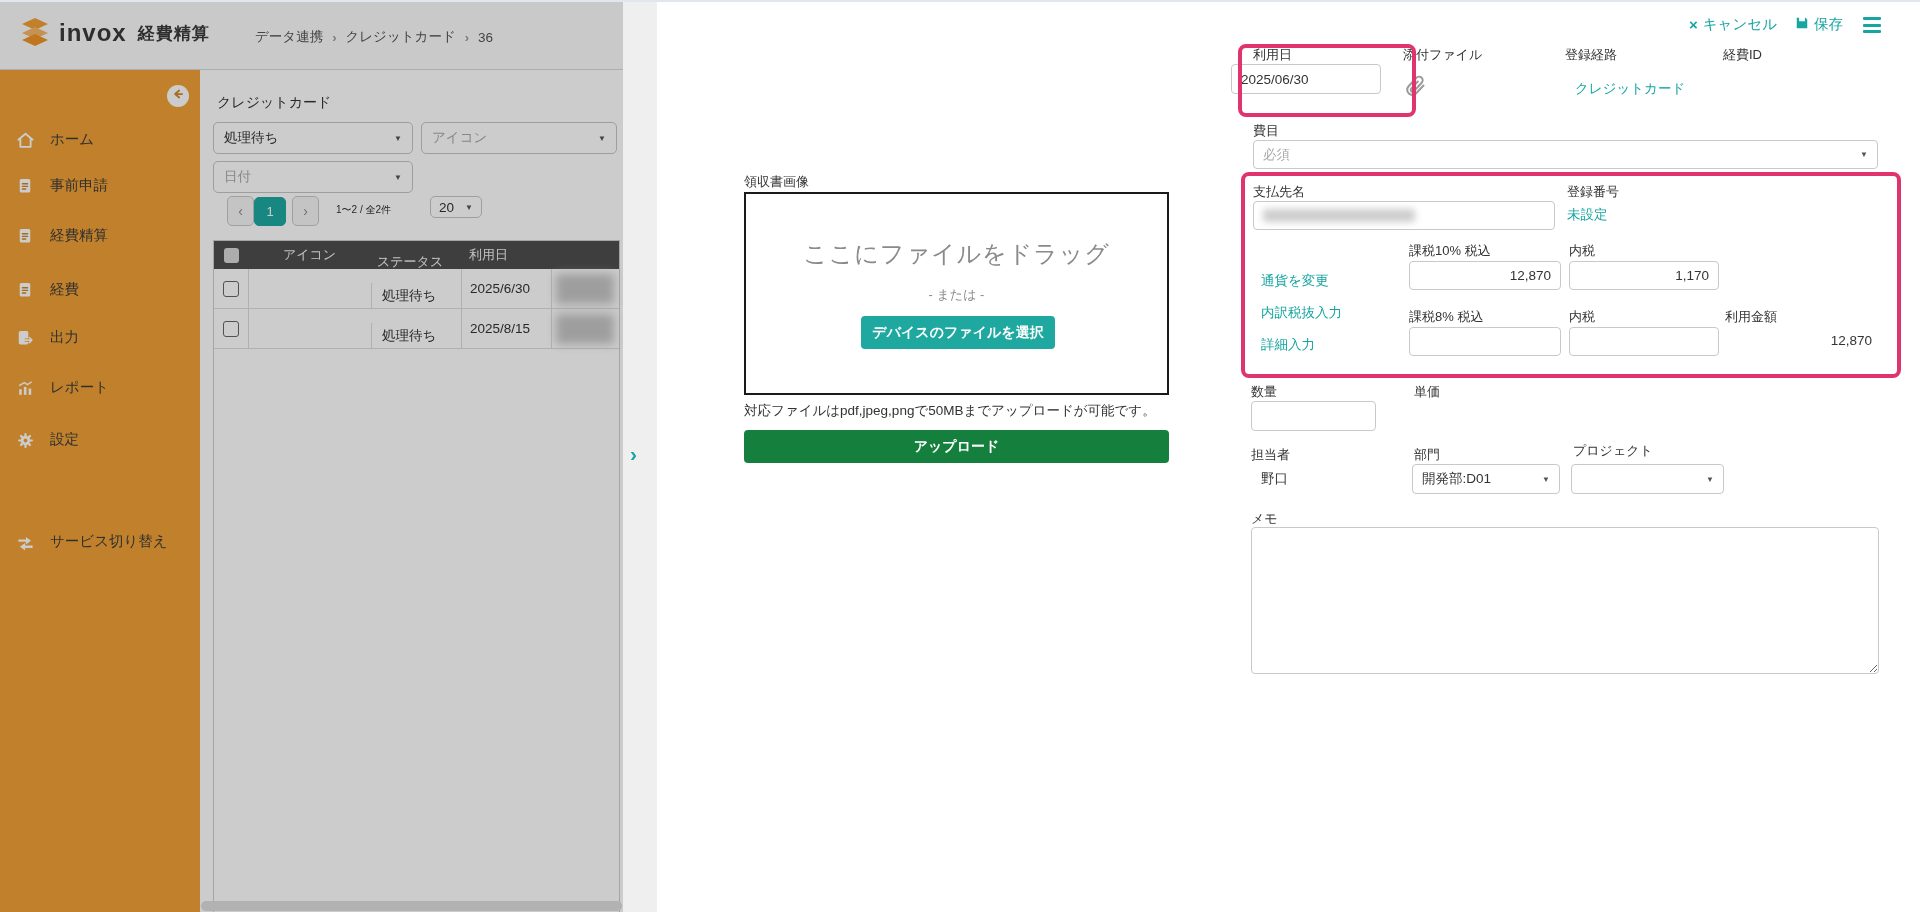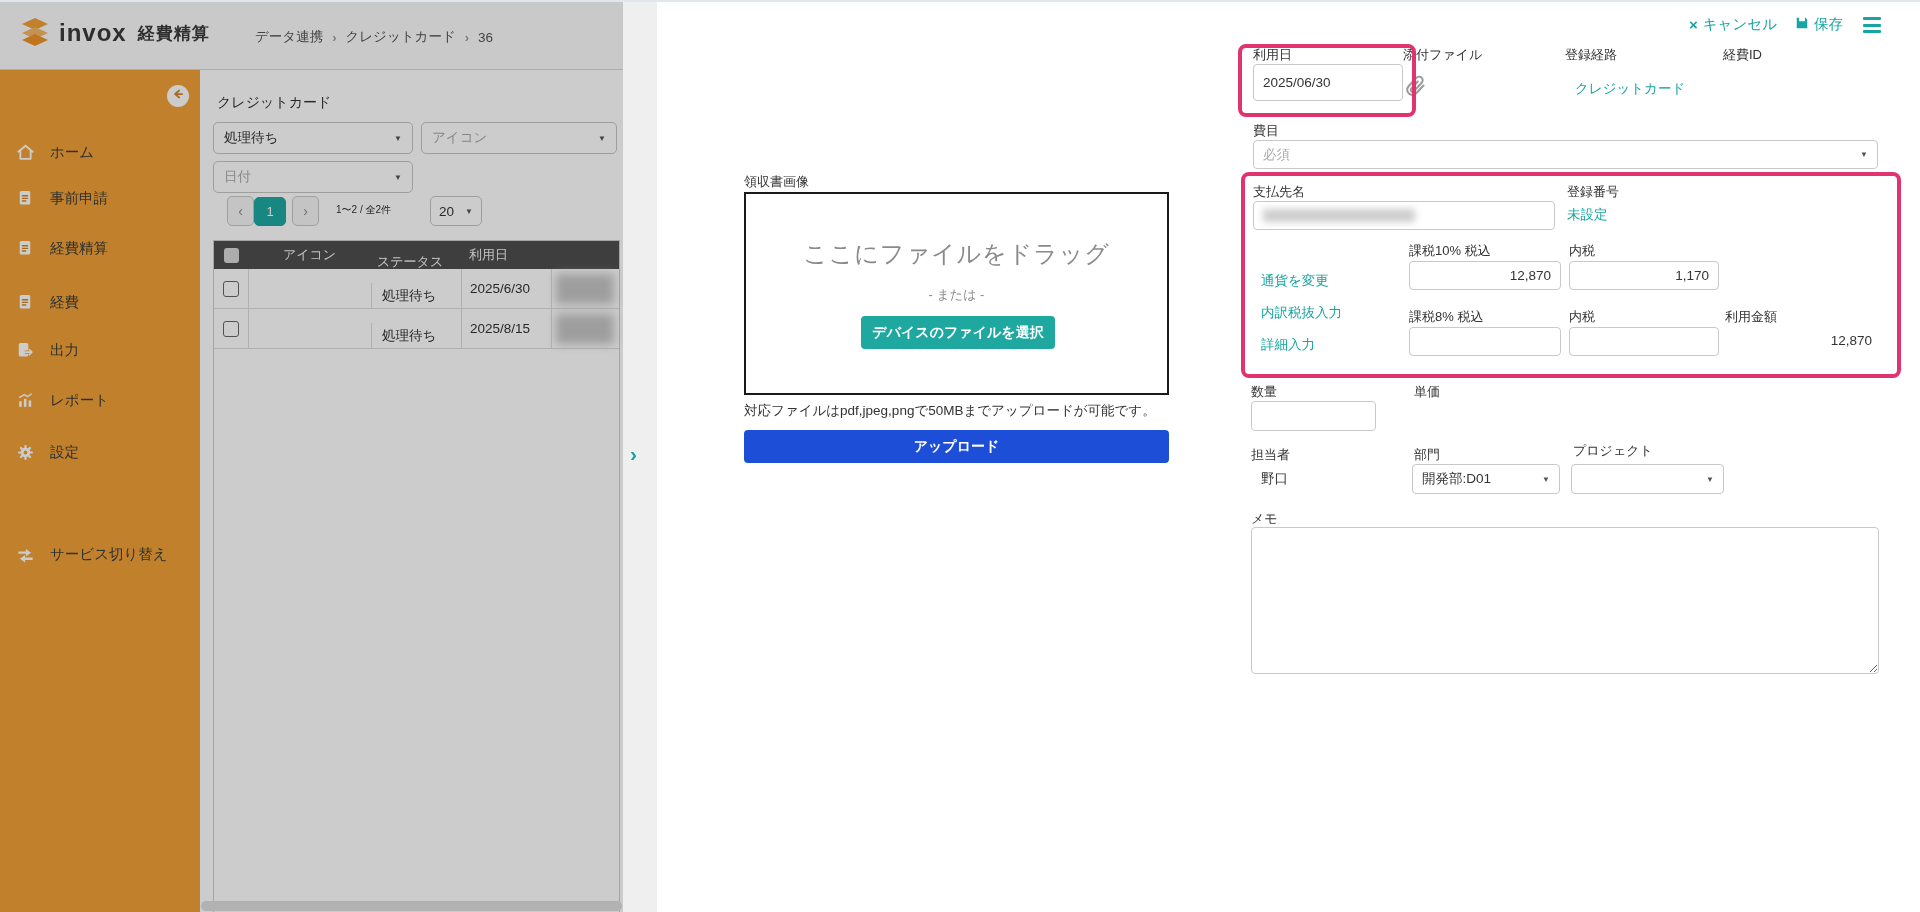--- a/index.html
+++ b/index.html
@@ -15,21 +15,21 @@
   .brandwrap{left:20px;top:16px;display:flex;align-items:center;gap:9px;}
   .brand-name{font-size:24px;font-weight:bold;color:#3a3a3a;letter-spacing:1px;}
   .brand-suffix{font-size:17px;font-weight:bold;color:#3a3a3a;margin-left:2px;letter-spacing:1px;}
   .breadcrumb{left:255px;top:28px;font-size:13.5px;color:#555;display:flex;gap:9px;align-items:center;}
   .crumb-sep{color:#9a9a9a;font-weight:bold;font-size:13px;}
 
   
   .sidebar{left:0;top:70px;width:200px;height:842px;background:#f2a237;}
   .collapse-btn{position:absolute;left:167px;top:15px;width:22px;height:22px;border-radius:50%;
                 background:#fff;display:flex;align-items:center;justify-content:center;}
-  .side-item{position:absolute;left:0;width:232px;height:32px;display:flex;align-items:flex-end;
+  .side-item{position:absolute;left:0;width:232px;height:32px;display:flex;align-items:flex-start;
              gap:15px;padding-left:15px;cursor:pointer;}
   .side-item .lbl{font-size:14.5px;color:#3b3b3b;}
   .side-icon{width:20px;height:20px;display:flex;align-items:center;justify-content:center;}
 
   
   .list-panel{left:200px;top:70px;width:423px;height:842px;background:#fff;}
   .list-title{left:17px;top:24px;font-size:14px;color:#333;}
   .fsel{border:1px solid #c6c6c6;border-radius:5px;background:#fff;display:flex;align-items:center;
         justify-content:space-between;padding:0 10px;font-size:13.5px;color:#333;}
   .ph{color:#a9a9a9;}
@@ -82,21 +82,21 @@
           filter:blur(3.5px);border-radius:2px;}
 
   
   .dropzone{left:121px;top:192px;width:425px;height:203px;border:2px solid #1a1a1a;background:#fff;}
   .dragtext{left:0;top:44px;width:100%;text-align:center;font-size:24px;color:#8a8a8a;letter-spacing:1px;}
   .ortext{left:0;top:92px;width:100%;text-align:center;font-size:13px;color:#8a8a8a;}
   .selbtn{left:115px;top:122px;width:194px;height:33px;background:#1fa8a0;color:#fff;border:none;
           border-radius:4px;font-size:14px;font-weight:bold;cursor:pointer;
           font-family:"Liberation Sans","DejaVu Sans",sans-serif;}
   .upnote{left:121px;top:402px;font-size:13.5px;color:#333;}
-  .upbtn{left:121px;top:430px;width:425px;height:33px;background:#1d4ed8;color:#fff;border:none;
+  .upbtn{left:121px;top:430px;width:425px;height:33px;background:#15803d;color:#fff;border:none;
          border-radius:4px;font-size:14px;font-weight:bold;
          font-family:"Liberation Sans","DejaVu Sans",sans-serif;}
 
   
   .pink{border:4px solid #e0346f;border-radius:8px;z-index:20;pointer-events:none;}
 </style>
 </head>
 <body>
 
 <div class="stage">
@@ -233,21 +233,21 @@
     </div>
     <div class="abs fsel" style="left:13px;top:91px;width:200px;height:32px">
       <span class="ph">日付</span>
       <span class="caret">▼</span>
     </div>
 
     <div class="abs pgbtn" style="left:27px;top:126px;width:27px;height:30px">‹</div>
     <div class="abs pgcur" style="left:54px;top:127px;width:32px;height:29px">1</div>
     <div class="abs pgbtn" style="left:92px;top:126px;width:27px;height:30px">›</div>
     <div class="abs pginfo" style="left:136px;top:133px">1〜2 / 全2件</div>
-    <div class="abs fsel" style="left:230px;top:126px;width:52px;height:30px;padding:0 8px">
+    <div class="abs fsel" style="left:230px;top:126px;width:52px;height:22px;padding:0 8px">
       <span>20</span>
       <span class="caret">▼</span>
     </div>
 
     <div class="abs ltable">
       <div class="thead">
         <div class="c1">
             <span class="cb cb-head"></span>
           </div>
         <div class="c2">アイコン</div>
@@ -310,21 +310,21 @@
     <div class="abs flabel" style="left:121px;top:173px">領収書画像</div>
     <div class="abs dropzone">
       <div class="abs dragtext">ここにファイルをドラッグ</div>
       <div class="abs ortext">- または -</div>
       <button class="abs selbtn">デバイスのファイルを選択</button>
     </div>
     <div class="abs upnote">対応ファイルはpdf,jpeg,pngで50MBまでアップロードが可能です。</div>
     <button class="abs upbtn">アップロード</button>
 
     <div class="abs flabel" style="left:630px;top:46px">利用日</div>
-    <div class="abs" style="left:630px;top:64px;width:150px;height:37px">
+    <div class="abs" style="left:608px;top:64px;width:150px;height:30px">
       <input class="finput" value="2025/06/30" style="">
     </div>
     <div class="abs flabel" style="left:780px;top:46px">添付ファイル</div>
     <div class="abs" style="left:781px;top:73px">
       <svg width="24" height="26" viewBox="0 0 24 26">
           <path d="M19.5 12.5 l-7.3 7.8 a5.2 5.2 0 0 1-7.6-7.1 L12.4 4.8 a3.6 3.6 0 0 1 5.3 4.9 L10 18.2 a1.9 1.9 0 0 1-2.8-2.6 L13.8 8.5" fill="none" stroke="#9a9a9a" stroke-width="2" stroke-linecap="round"></path>
         </svg>
     </div>
     <div class="abs flabel" style="left:942px;top:46px">登録経路</div>
     <div class="abs tlink" style="left:952px;top:80px">クレジットカード</div>

